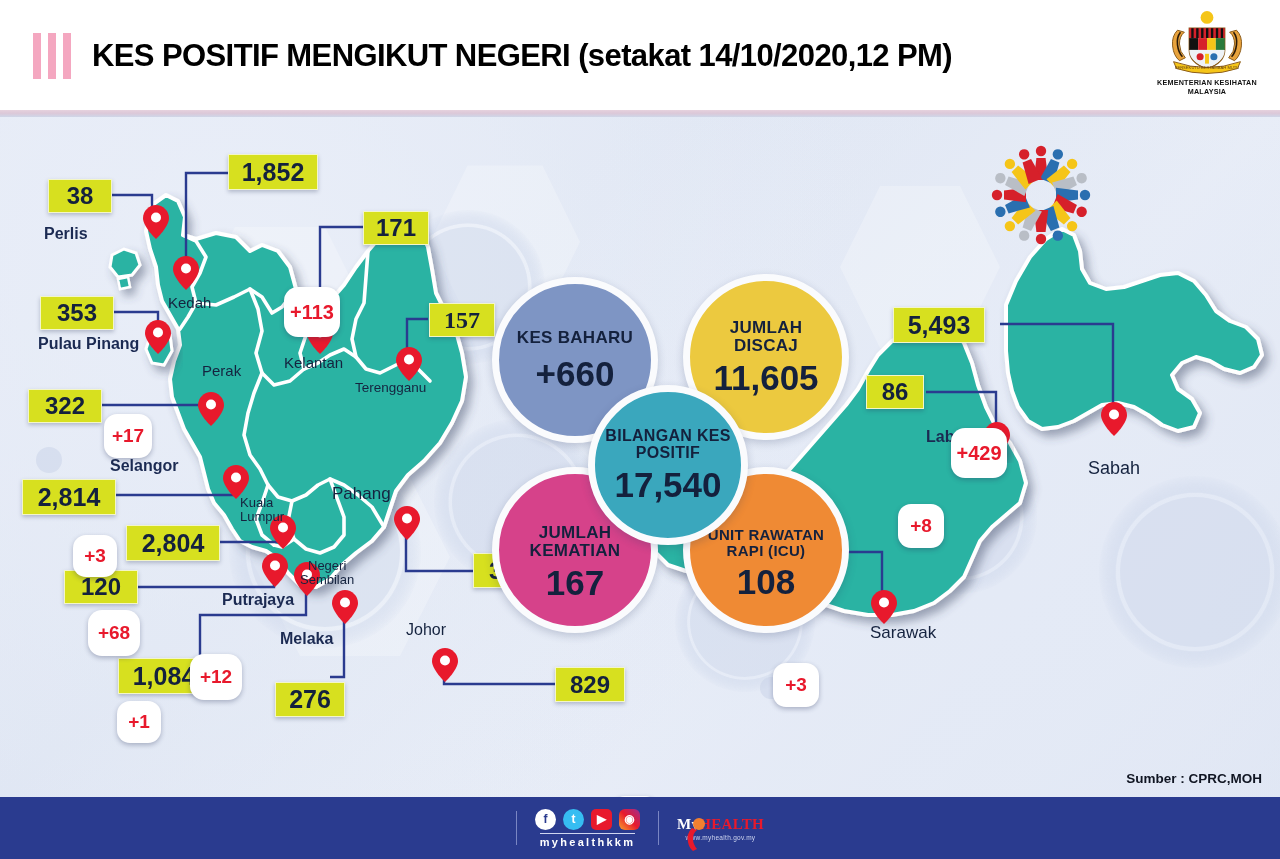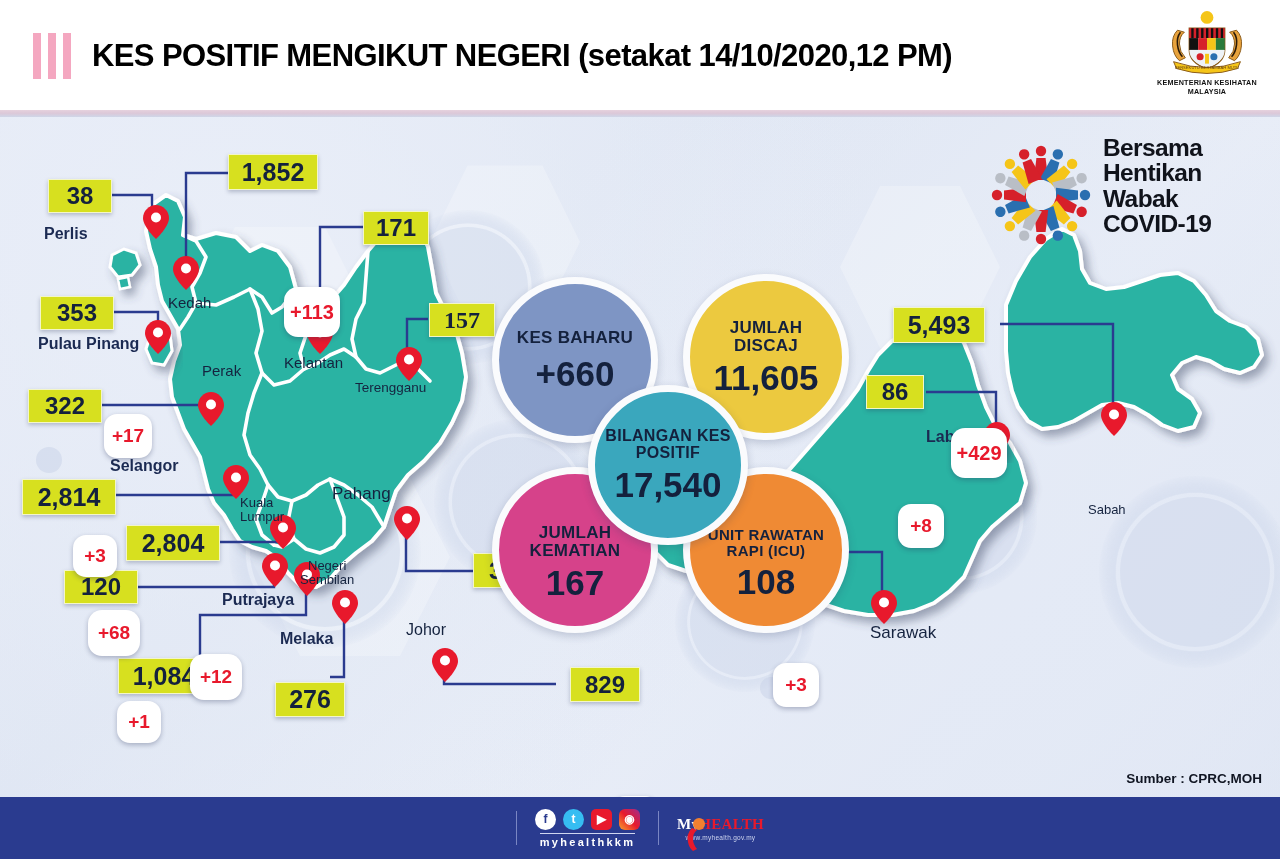--- a/index.html
+++ b/index.html
@@ -384,21 +384,21 @@
           <path d="M13 0C6 0 0 6 0 13c0 9 13 21 13 21S26 22 26 13C26 6 20 0 13 0z" fill="#e8192c"></path>
           <circle cx="13" cy="12.5" r="5" fill="#fff"></circle>
         </svg></div>
 
     <div class="mapname" style="left:168px;top:177px;">Kedah</div>
     <div class="mapname" style="left:202px;top:245px;">Perak</div>
     <div class="mapname" style="left:284px;top:237px;">Kelantan</div>
     <div class="mapname" style="left:355px;top:263px;font-size:13.5px;">Terengganu</div>
     <div class="mapname" style="left:332px;top:367px;font-size:17px;">Pahang</div>
     <div class="mapname" style="left:406px;top:504px;font-size:16px;">Johor</div>
-    <div class="mapname" style="left:1088px;top:341px;font-size:13px;margin-top:44px;">Sabah</div>
+    <div class="mapname" style="left:1088px;top:341px;font-size:18px;">Sabah</div>
     <div class="mapname" style="left:870px;top:506px;font-size:17px;">Sarawak</div>
     <div class="mapname" style="left:240px;top:378px;font-size:13px;">Kuala</div>
     <div class="mapname" style="left:240px;top:392px;font-size:13px;">Lumpur</div>
     <div class="mapname" style="left:308px;top:441px;font-size:13px;text-align:center;">Negeri</div>
     <div class="mapname" style="left:300px;top:455px;font-size:13px;">Sembilan</div>
 
     <div class="placename" style="left:44px;top:108px;font-size:16px;">Perlis</div>
     <div class="placename" style="left:38px;top:218px;font-size:16px;">Pulau Pinang</div>
     <div class="placename" style="left:110px;top:340px;font-size:16px;">Selangor</div>
     <div class="placename" style="left:222px;top:474px;font-size:16px;">Putrajaya</div>
@@ -410,21 +410,21 @@
     <div class="chip" style="left:40px;top:179px;width:72px;height:32px;font-size:24px;">353</div>
     <div class="chip" style="left:28px;top:272px;width:72px;height:32px;font-size:24px;">322</div>
     <div class="chip" style="left:363px;top:94px;width:64px;height:32px;font-size:24px;">171</div>
     <div class="chip" style="left:429px;top:186px;width:64px;height:32px;font-size:24px;font-family:Liberation Serif, serif;">157</div>
     <div class="chip" style="left:22px;top:362px;width:92px;height:34px;font-size:25px;">2,814</div>
     <div class="chip" style="left:126px;top:408px;width:92px;height:34px;font-size:25px;">2,804</div>
     <div class="chip" style="left:64px;top:453px;width:72px;height:32px;font-size:24px;">120</div>
     <div class="chip" style="left:118px;top:541px;width:90px;height:34px;font-size:25px;">1,084</div>
     <div class="chip" style="left:275px;top:565px;width:68px;height:33px;font-size:25px;">276</div>
     <div class="chip" style="left:473px;top:436px;width:70px;height:33px;font-size:24px;">386</div>
-    <div class="chip" style="left:570px;top:550px;width:68px;height:33px;font-size:24px;text-align:right;">829</div>
+    <div class="chip" style="left:555px;top:550px;width:68px;height:33px;font-size:24px;text-align:right;">829</div>
     <div class="chip" style="left:893px;top:190px;width:90px;height:34px;font-size:25px;">5,493</div>
     <div class="chip" style="left:866px;top:258px;width:56px;height:32px;font-size:24px;">86</div>
     <div class="chip" style="left:728px;top:418px;width:68px;height:33px;font-size:24px;">755</div>
 
     <div class="delta" style="left:284px;top:170px;width:56px;height:50px;font-size:20px;border-radius:14px;">+113</div>
     <div class="delta" style="left:104px;top:297px;width:48px;height:44px;font-size:19px;border-radius:13px;">+17</div>
     <div class="delta" style="left:73px;top:418px;width:44px;height:42px;font-size:19px;border-radius:13px;">+3</div>
     <div class="delta" style="left:88px;top:493px;width:52px;height:46px;font-size:19px;border-radius:14px;text-align:right;">+68</div>
     <div class="delta" style="left:190px;top:537px;width:52px;height:46px;font-size:19px;border-radius:14px;">+12</div>
     <div class="delta" style="left:117px;top:584px;width:44px;height:42px;font-size:19px;border-radius:13px;">+1</div>
@@ -531,26 +531,20 @@
                 <circle cx="0" cy="-44" r="5.2" fill="#f5c518"></circle>
                 <path d="M-4.6 -37 h9.2 l2.6 22 h-14.4z" fill="#f5c518"></path>
               </g>
             <g transform="rotate(337.5)">
                 <circle cx="0" cy="-44" r="5.2" fill="#d6202a"></circle>
                 <path d="M-4.6 -37 h9.2 l2.6 22 h-14.4z" fill="#d6202a"></path>
               </g>
           </g>
         </g>
       </svg>
-      <div class="btxt">
-        <div>Bersama</div>
-        <div>Hentikan</div>
-        <div>Wabak</div>
-        <div>COVID-19</div>
-      </div>
     </div>
 
   </div>
 
   <div id="sumber">Sumber : CPRC,MOH</div>
 
   <div id="footer">
     <div class="inner">
       <div class="sep"></div>
       <div class="social">

